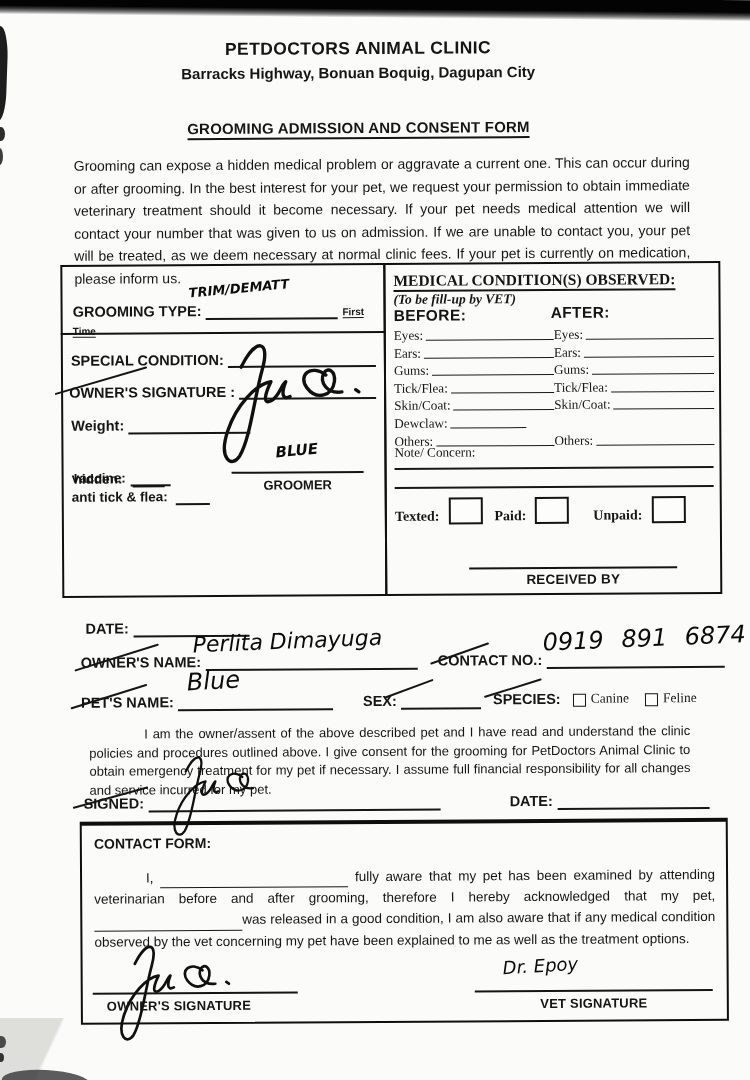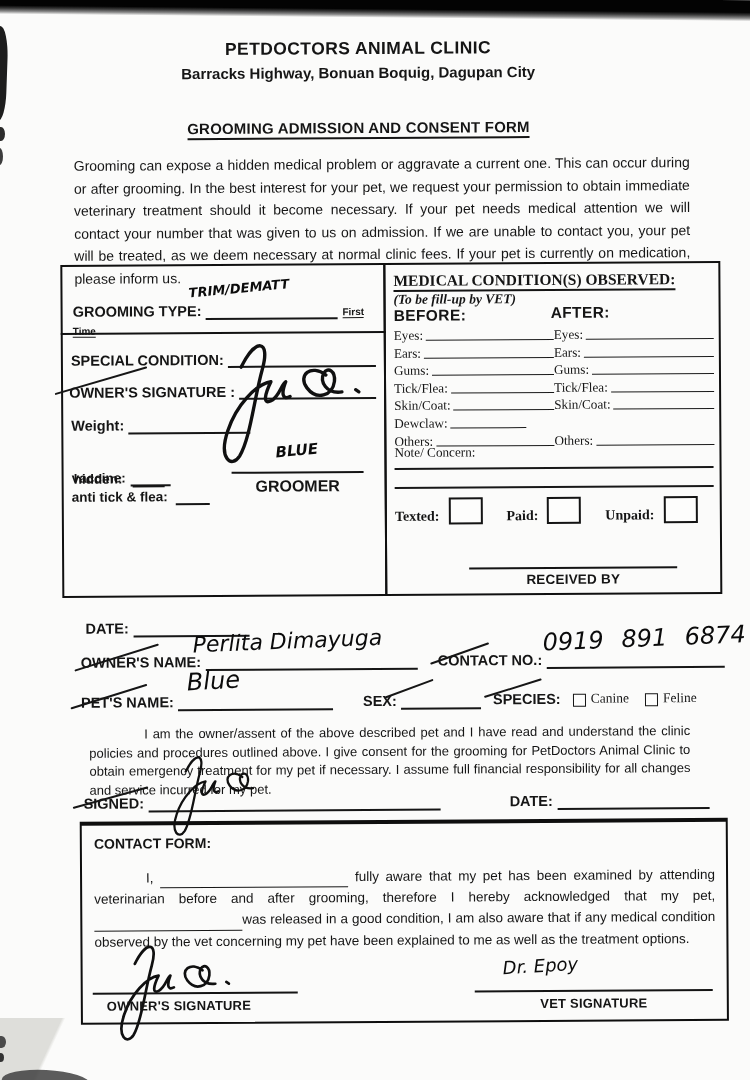--- a/index.html
+++ b/index.html
@@ -122,21 +122,21 @@
           <span class="lab13">hidden:</span>
           <span class="line" style="width:32px;margin-left:6px;"></span>
         </div>
         <div class="abs" style="top:221px;left:8px;">
           <span class="lab13">anti tick &amp; flea:</span>
           <span class="line" style="width:34px;margin-left:4px;"></span>
         </div>
 
         <div class="abs hw b" style="top:176px;left:212px;font-size:15px;transform:rotate(-5deg);">BLUE</div>
         <div class="abs" style="top:206px;left:168px;width:132px;height:2px;background:#141414;"></div>
-        <div class="abs b" style="top:212px;left:168px;width:132px;text-align:center;font-size:16px;">GROOMER</div>
+        <div class="abs b" style="top:212px;left:168px;width:132px;text-align:center;font-size:13px;">GROOMER</div>
       </div>
 
       <div class="rbox serif">
         <div class="abs mtitle">MEDICAL CONDITION(S) OBSERVED:</div>
         <div class="abs msub">(To be fill-up by VET)</div>
         <div class="abs mhdr" style="top:42px;left:8px;font-family:'Liberation Sans',sans-serif;">BEFORE:</div>
         <div class="abs mhdr" style="top:40px;left:165px;font-family:'Liberation Sans',sans-serif;">AFTER:</div>
 
         <div class="abs mrows">
           <div class="mrow">
@@ -210,21 +210,21 @@
           </div>
         </div>
 
         <div class="abs" style="top:180px;left:8px;font-size:13.2px;">Note/ Concern:</div>
         <div class="fullln" style="top:203px;"></div>
         <div class="fullln" style="top:222px;"></div>
 
         <div class="abs flexrow" style="top:233px;left:8px;">
           <span class="paylab">Texted:</span>
           <span class="pbox"></span>
-          <span class="paylab" style="margin-left:24px;">Paid:</span>
+          <span class="paylab" style="margin-left:12px;">Paid:</span>
           <span class="pbox"></span>
           <span class="paylab" style="margin-left:24px;">Unpaid:</span>
           <span class="pbox"></span>
         </div>
 
         <div class="abs" style="top:303px;left:82px;width:208px;height:2.2px;background:#141414;"></div>
         <div class="abs b rcv" style="top:308px;left:82px;width:208px;text-align:center;font-size:13.5px;font-family:'Liberation Sans',sans-serif;">RECEIVED BY</div>
       </div>
     </div>
 

